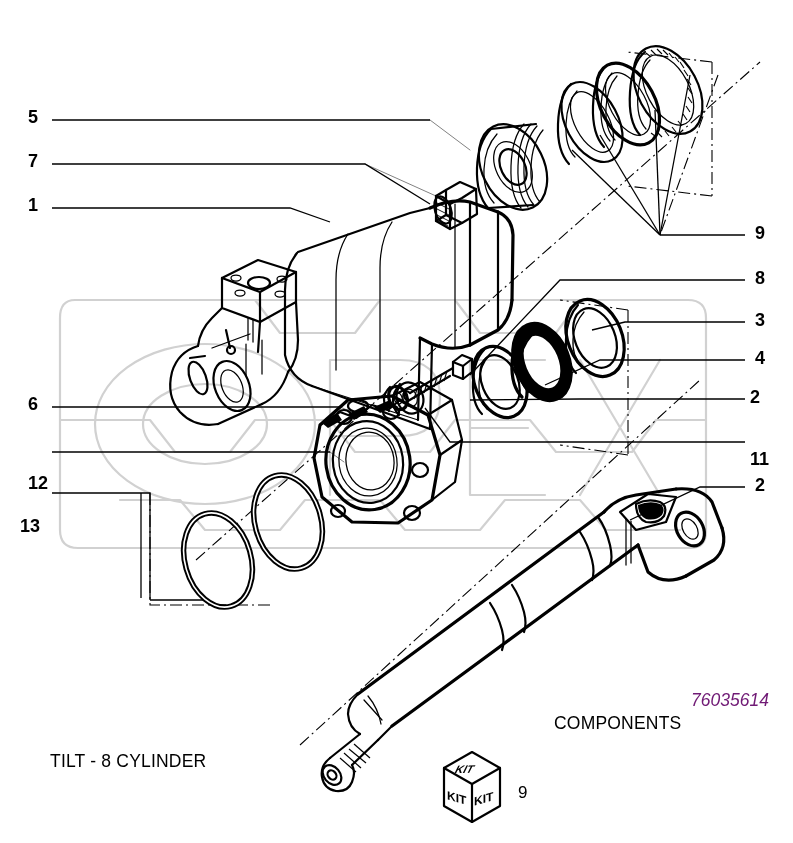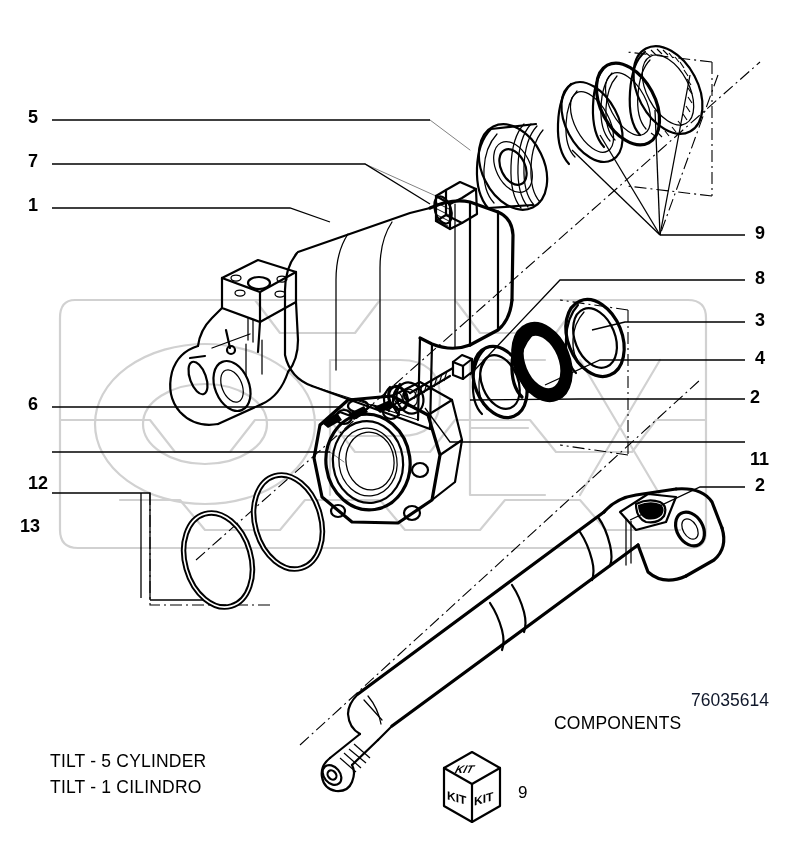--- a/index.html
+++ b/index.html
@@ -7,21 +7,21 @@
        font-family:"Liberation Sans", sans-serif;color:#000;}
   #sheet{position:relative;width:793px;height:843px;background:#fff;}
   #art{position:absolute;left:0;top:0;width:793px;height:843px;}
   .lbl{position:absolute;font-family:"Liberation Sans",sans-serif;
        font-weight:bold;font-size:18px;line-height:18px;color:#000;}
   .cap{position:absolute;font-family:"Liberation Sans",sans-serif;
        font-size:17.5px;line-height:25px;color:#000;letter-spacing:.2px;margin-top:31px;}
   .kitnum{position:absolute;font-family:"Liberation Sans",sans-serif;
           font-size:17px;color:#000;}
   .partno{position:absolute;font-family:"Liberation Sans",sans-serif;
-          font-size:17.5px;color:#0f172a;}
+          font-size:17.5px;color:#701a75;font-style:italic;}
 </style>
 </head>
 <body>
 
 <div id="sheet">
 
   <svg id="art" viewBox="0 0 793 843">
     <defs>
       <style>
         .ln{fill:none;stroke:#000;stroke-width:1.25;stroke-linecap:round;stroke-linejoin:round;}
@@ -398,22 +398,21 @@
   <div class="lbl" style="left:20px;  top:481px;margin-top:36px;">13</div>
 
   <div class="lbl" style="left:755px; top:224px;">9</div>
   <div class="lbl" style="left:755px; top:269px;">8</div>
   <div class="lbl" style="left:755px; top:311px;">3</div>
   <div class="lbl" style="left:755px; top:349px;">4</div>
   <div class="lbl" style="left:750px; top:388px;">2</div>
   <div class="lbl" style="left:750px; top:450px;">11</div>
   <div class="lbl" style="left:755px; top:476px;">2</div>
 
-  <div class="cap" style="left:50px; top:718px;">TILT - 5 CYLINDER</div>
-  <div class="cap" style="left:50px; top:744px;">TILT - 1 CILINDRO</div>
+  <div class="cap" style="left:50px; top:718px;">TILT - 8 CYLINDER</div>
 
   <div class="cap" style="left:554px; top:680px;">COMPONENTS</div>
 
   <div class="partno" style="left:691px; top:690px;">76035614</div>
 
   <div style="position:absolute;left:456px;top:763px;font-family:'Liberation Sans',sans-serif;
               font-weight:bold;font-size:11px;transform:skewX(-28deg) rotate(-2deg);">KIT</div>
   <div style="position:absolute;left:447px;top:791px;font-family:'Liberation Sans',sans-serif;
               font-weight:bold;font-size:12px;transform:skewY(16deg);">KIT</div>
   <div style="position:absolute;left:474px;top:792px;font-family:'Liberation Sans',sans-serif;

